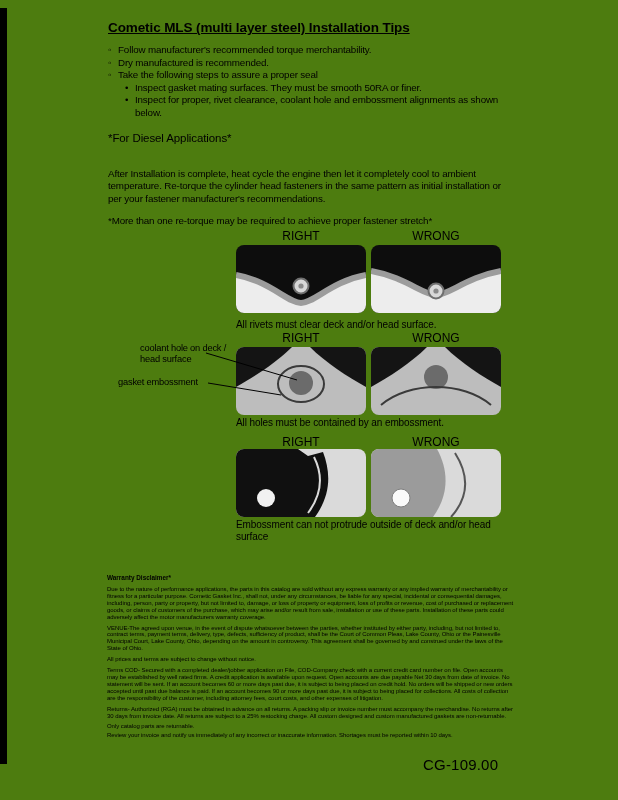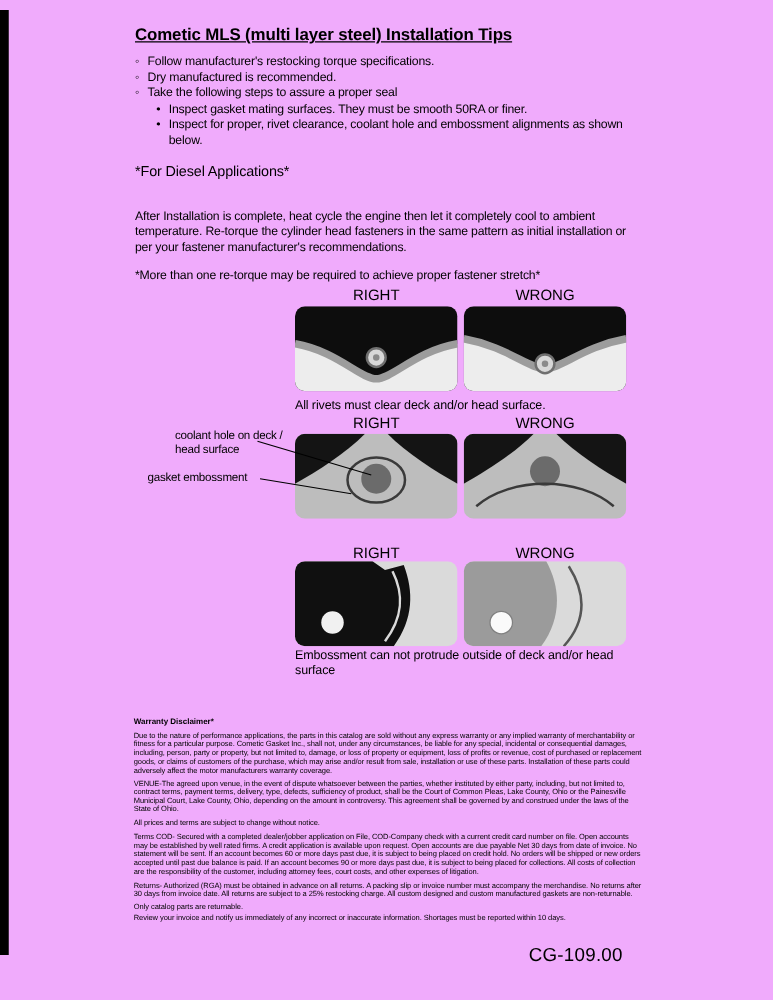--- a/index.html
+++ b/index.html
@@ -1,18 +1,18 @@
 <!DOCTYPE html>
 <html><head>
 <meta charset="utf-8">
 <style>
   * { margin:0; padding:0; box-sizing:border-box; }
   html,body { background:#ffffff; }
   body { font-family:"Liberation Sans", sans-serif; color:#000; }
-  .page { position:relative; width:618px; height:800px; background:#f0abfc; overflow:hidden; }
+  .page { position:relative; width:618px; height:800px; background:#4d7c0f; overflow:hidden; }
   .bleed-bar { position:absolute; left:0; top:8px; width:7px; height:756px; background:#000; }
 
   .top-section { position:absolute; left:108px; top:20px; width:412px; }
   .title { font-size:13.5px; font-weight:bold; text-decoration:underline; margin-bottom:9px; letter-spacing:-0.1px; }
   .bullet { position:relative; padding-left:10px; font-size:9.8px; line-height:12.6px; letter-spacing:-0.15px; }
   .bullet .mark { position:absolute; left:0; top:0; }
   .bullet.sub { padding-left:27px; }
   .bullet.sub .mark { left:17px; }
   .diesel-heading { font-size:11.5px; font-weight:normal; margin-top:12px; margin-bottom:24px; letter-spacing:-0.1px; }
   .body-p { font-size:9.8px; line-height:12.8px; letter-spacing:-0.15px; margin-bottom:9px; width:406px; }
@@ -37,21 +37,21 @@
 <body>
 
 <div class="page">
   <div class="bleed-bar"></div>
 
   <div class="top-section">
     <h1 class="title">Cometic MLS (multi layer steel) Installation Tips</h1>
 
     <div class="bullet">
       <span class="mark">◦</span>
-      <span>Follow manufacturer's restocking torque specifications.</span>
+      <span>Follow manufacturer's recommended torque merchantability.</span>
     </div>
     <div class="bullet">
       <span class="mark">◦</span>
       <span>Dry manufactured is recommended.</span>
     </div>
     <div class="bullet">
       <span class="mark">◦</span>
       <span>Take the following steps to assure a proper seal</span>
     </div>
     <div class="bullet sub">
@@ -127,20 +127,21 @@
           </clipPath>
         <g clip-path="url(#c4)">
           <rect width="130" height="68" fill="#bdbdbd"></rect>
           <path d="M0,0 L56,0 C40,16 18,30 0,40 Z" fill="#141414"></path>
           <path d="M130,0 L74,0 C90,16 112,30 130,40 Z" fill="#141414"></path>
           <circle cx="65" cy="30" r="12" fill="#6b6b6b"></circle>
           <path d="M10,58 C38,34 92,34 120,58" fill="none" stroke="#3a3a3a" stroke-width="2"></path>
         </g>
       </svg>
     </div>
+    <div class="caption" style="left:236px; top:190px; width:270px;">All holes must be contained by an embossment.</div>
 
     <div class="col-label" style="left:236px; top:208px;">RIGHT</div>
     <div class="col-label" style="left:371px; top:208px;">WRONG</div>
     <div class="fig" style="left:236px; top:222px;">
       <svg width="130" height="68" viewBox="0 0 130 68">
         <clipPath id="c5">
             <rect width="130" height="68" rx="8"></rect>
           </clipPath>
         <g clip-path="url(#c5)">
           <rect width="130" height="68" fill="#dadada"></rect>

